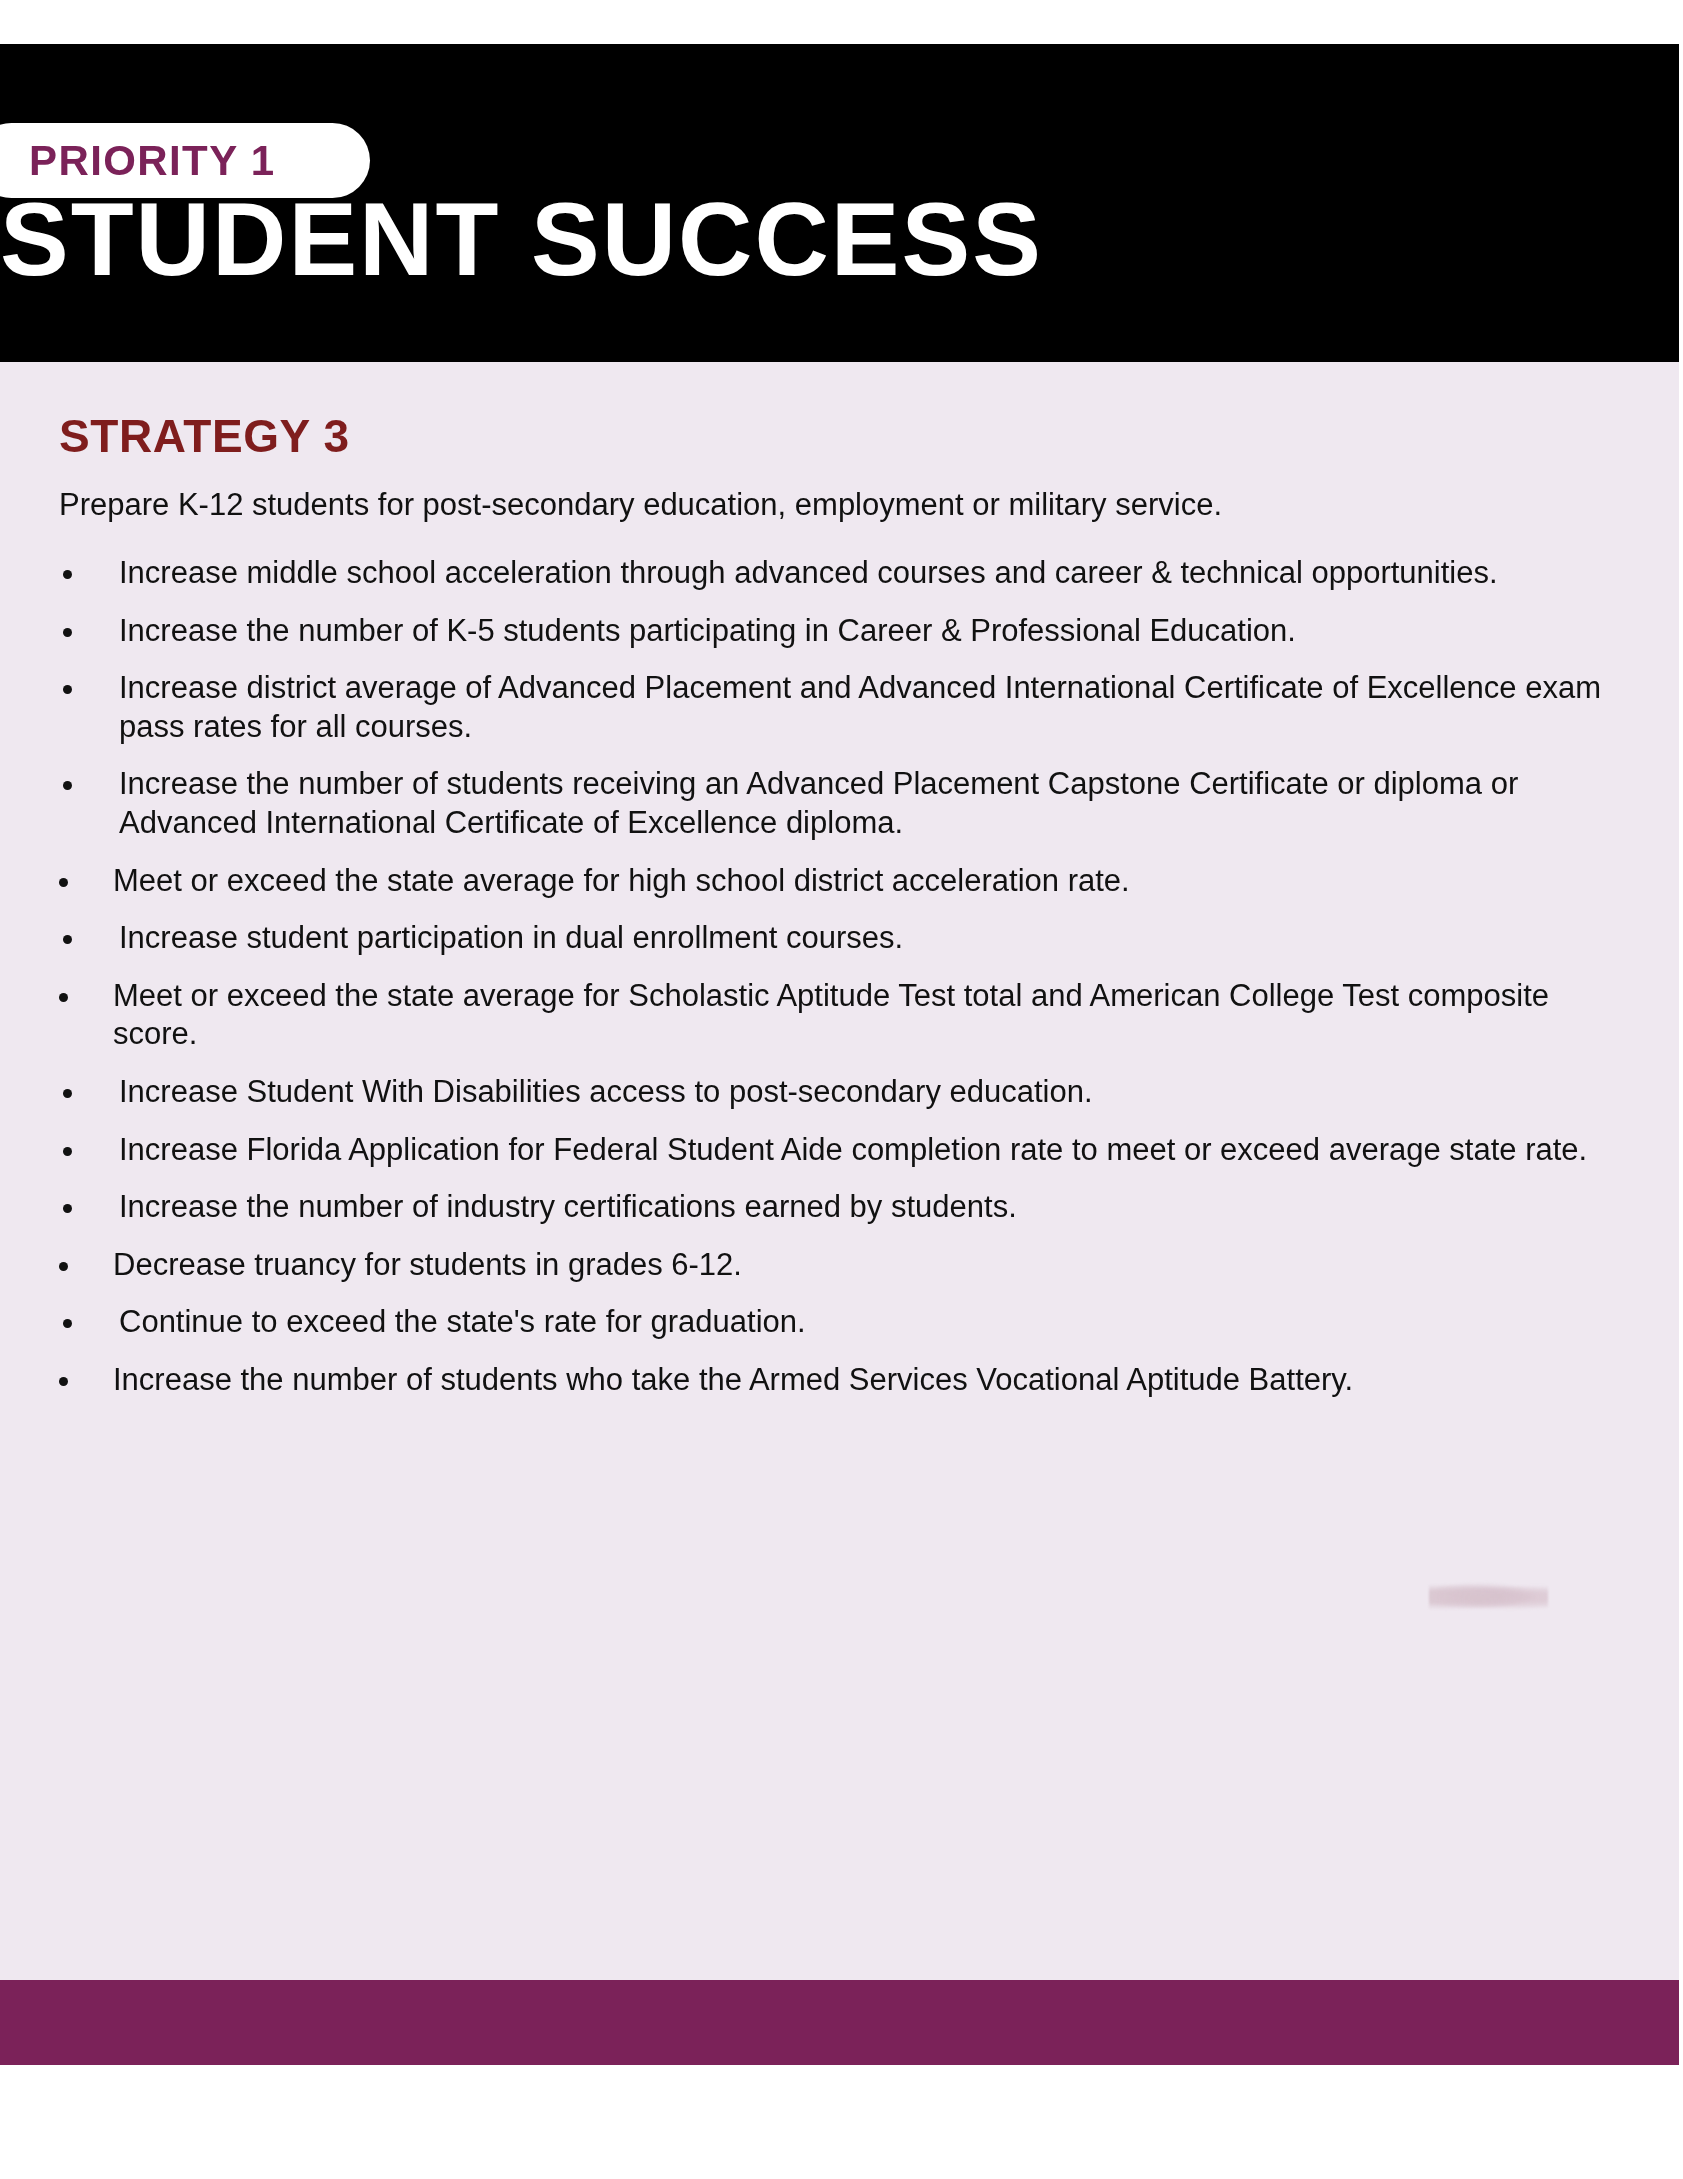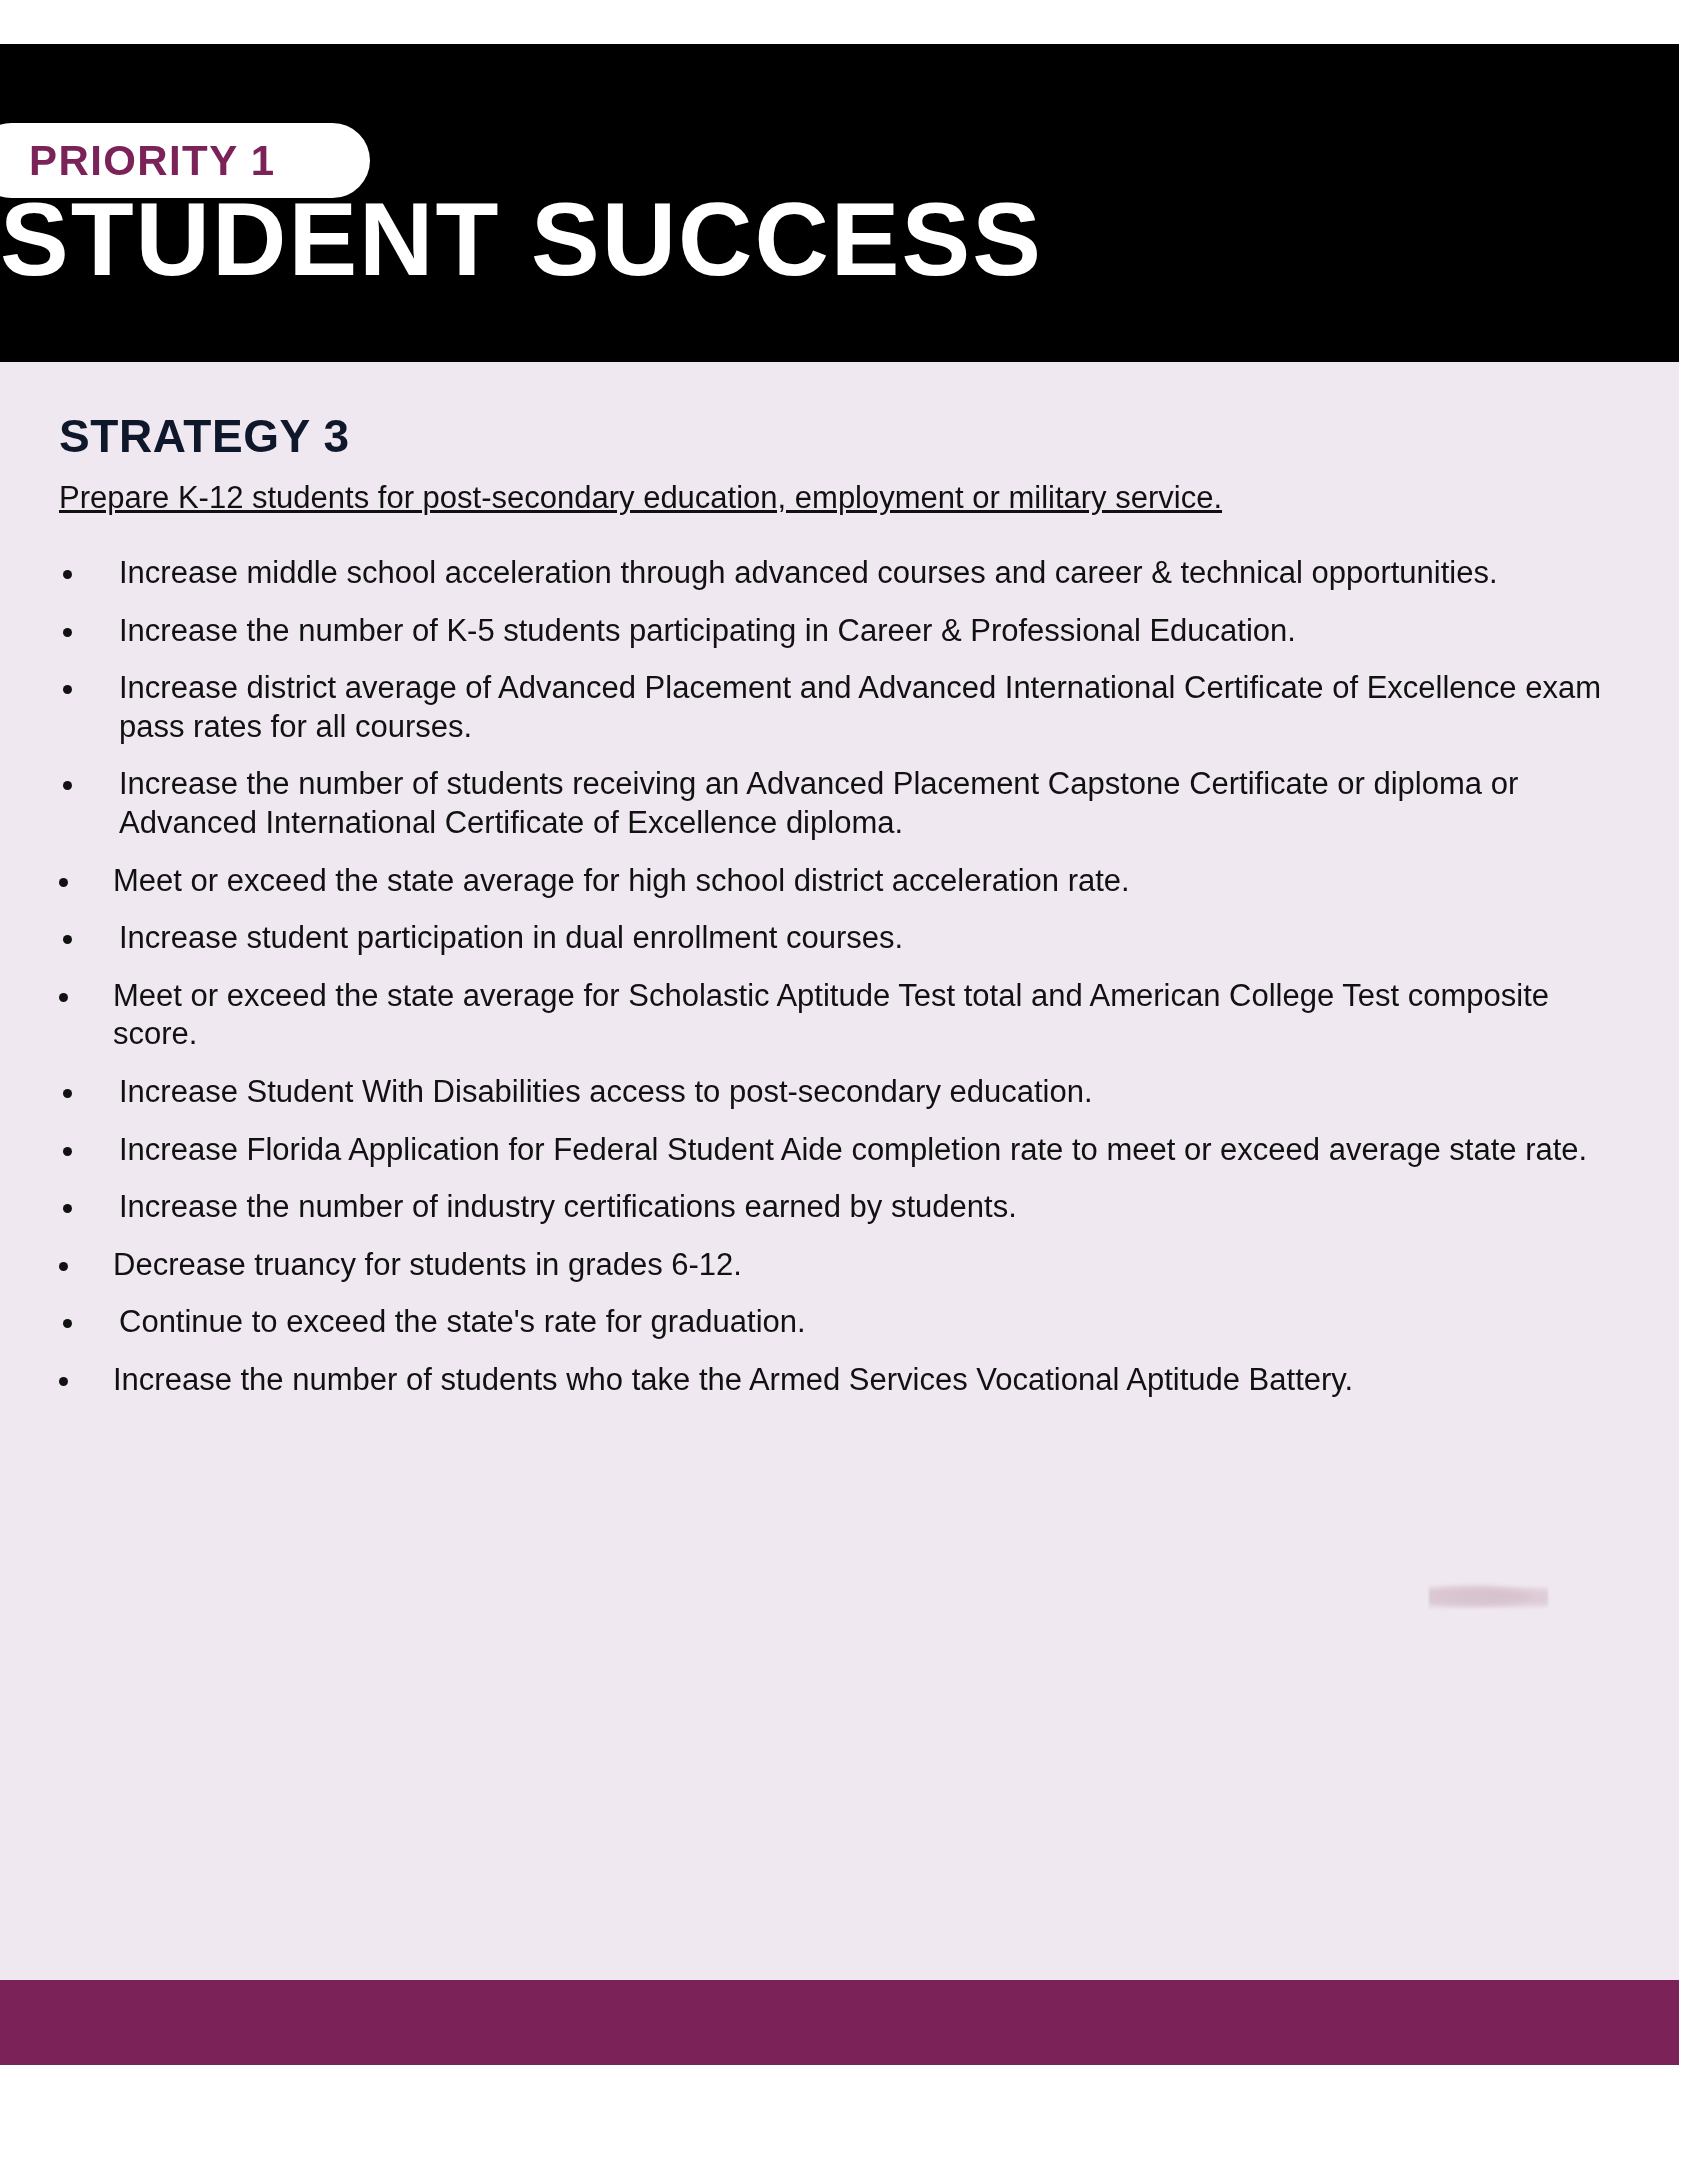--- a/index.html
+++ b/index.html
@@ -71,36 +71,35 @@
     top: 362px;
     width: 1679px;
     height: 1618px;
     background: #EFE8F0;
     box-sizing: border-box;
   }
   .strategy-heading {
     position: absolute;
     left: 59px;
     top: 51px;
-    color: #0f172a;
+    color: #7f1d1d;
     font-size: 46px;
     font-weight: bold;
     letter-spacing: 0.6px;
     line-height: 1;
     text-align: right;
   }
   .strategy-intro {
     position: absolute;
     left: 59px;
-    top: 117px;
+    top: 124px;
     width: 1564px;
     color: #111111;
     font-size: 31px;
     line-height: 1.25;
-    text-decoration: underline;
   }
 
   .bullet-list {
     position: absolute;
     left: 57px;
     top: 192px;
     width: 1574px;
     margin: 0;
     padding: 0;
     list-style: none;

